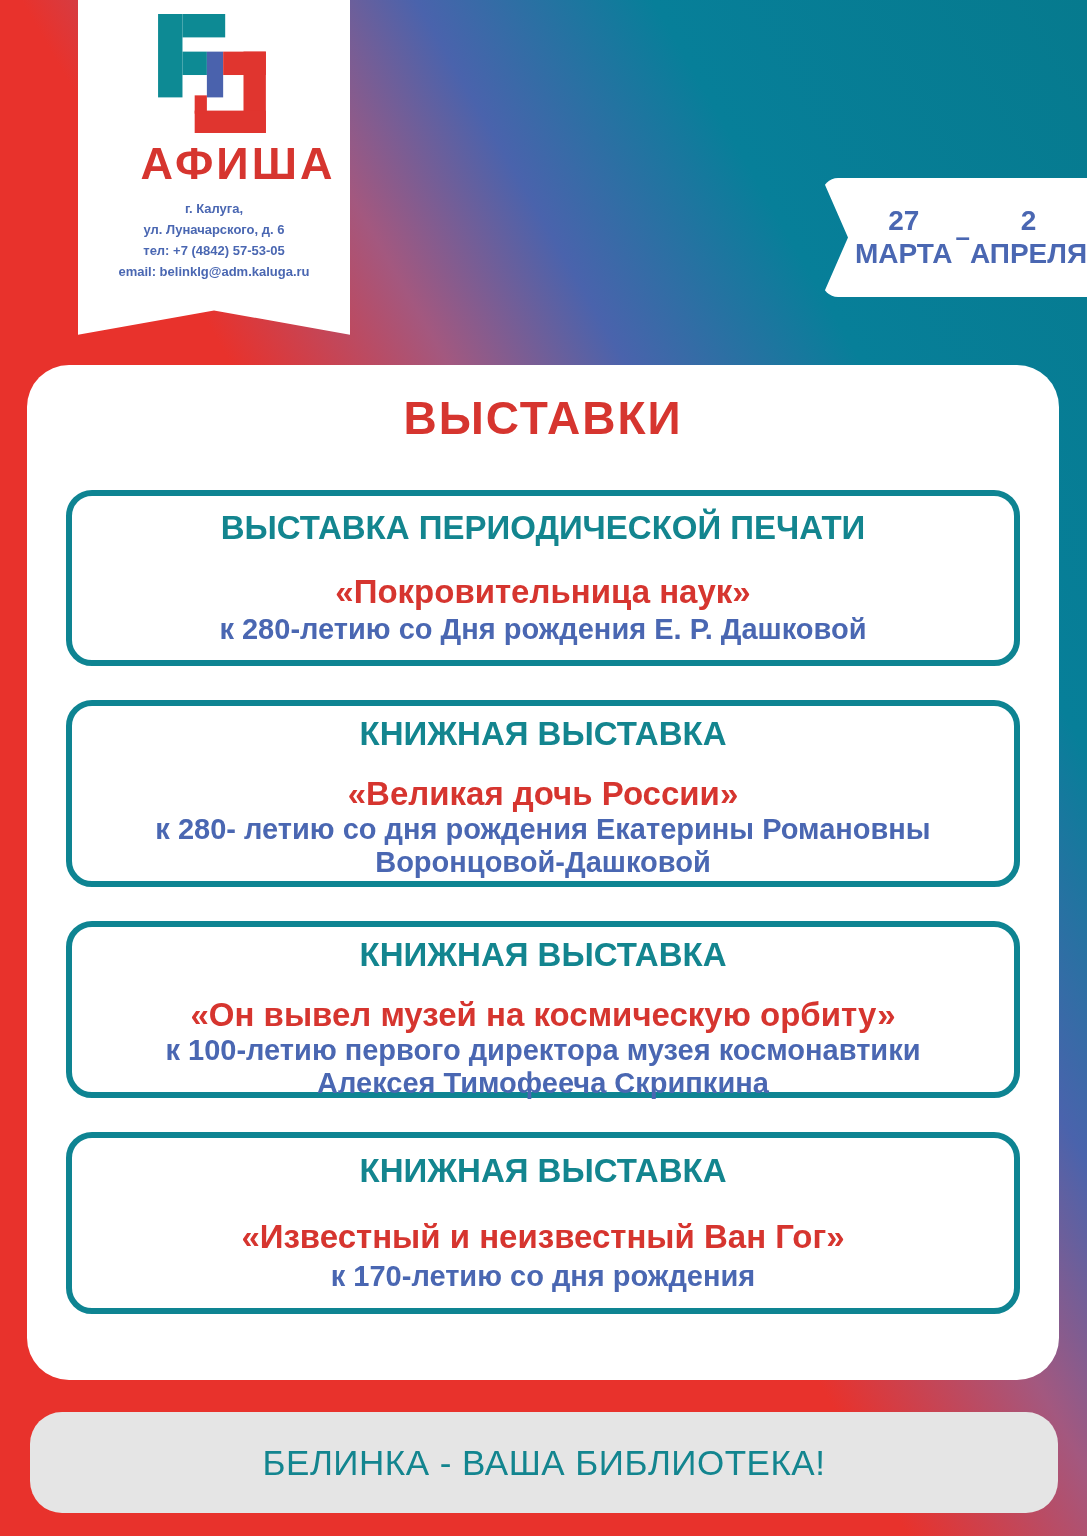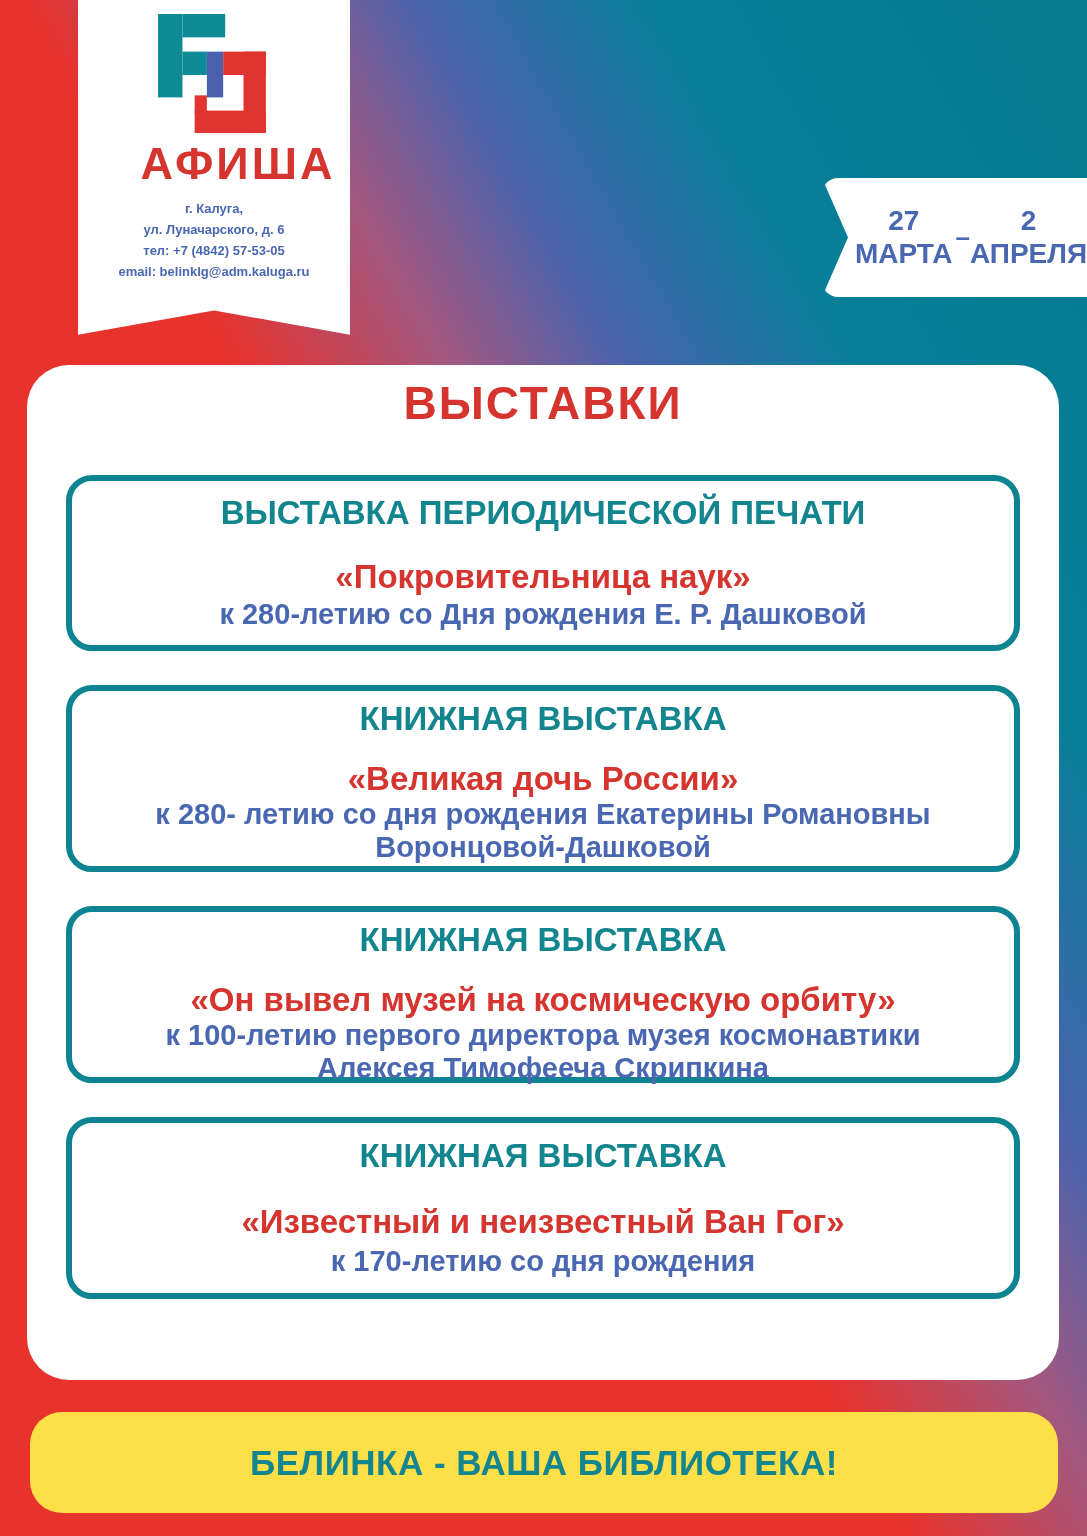--- a/index.html
+++ b/index.html
@@ -46,44 +46,44 @@
     text-align:center;
   }
   .date-badge .dash{font-size:26px; line-height:0.9;}
 
   
   .content{
     position:absolute; left:27px; top:365px; width:1032px; height:1015px;
     background:#ffffff; border-radius:42px;
   }
   .section-title{
-    padding-top:11px; text-align:center;
+    padding-top:26px; text-align:center;
     color:var(--red); font-weight:bold; font-size:46px; letter-spacing:2px;
     line-height:1.2;
   }
   .cards{
     width:954px; margin:44px auto 0 auto;
     display:flex; flex-direction:column; gap:34px;
   }
   .card{
     border:6px solid var(--border-teal); border-radius:26px; background:#ffffff;
     display:flex; flex-direction:column; justify-content:space-evenly;
     text-align:center; padding:10px 22px;
   }
   .card-0{height:176px;} .card-1{height:187px;} .card-2{height:177px;} .card-3{height:182px;}
   .card .category{color:var(--teal); font-weight:bold; font-size:33px; line-height:1.1;}
   .card .title{color:var(--red); font-weight:bold; font-size:33px; line-height:1.1;margin-top:24px;}
   .card .desc{color:var(--blue); font-weight:bold; font-size:29px; line-height:1.15;}
 
   
   .footer-banner{
     position:absolute; left:30px; top:1412px; width:1028px; height:101px;
-    background:#fde047; border-radius:32px;
+    background:#e5e5e5; border-radius:32px;
     display:flex; align-items:center; justify-content:center;
-    color:var(--teal); font-weight:bold; font-size:35px; letter-spacing:0.5px;
+    color:var(--teal); font-weight:normal; font-size:35px; letter-spacing:0.5px;
   }
 </style>
 </head>
 <body>
 
 <div class="pennant">
   <svg class="logo" width="112" height="120" viewBox="0 0 110 118">
     <g fill="#0d8a94">
       <rect x="0" y="0" width="24" height="82"></rect>
       <rect x="24" y="0" width="42" height="23"></rect>

